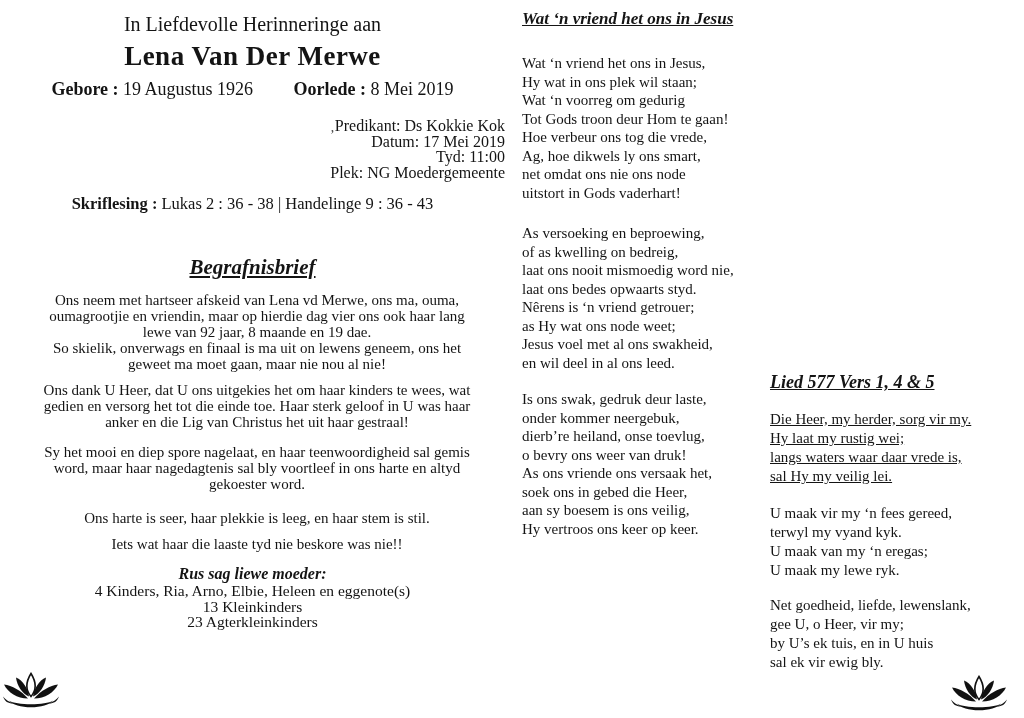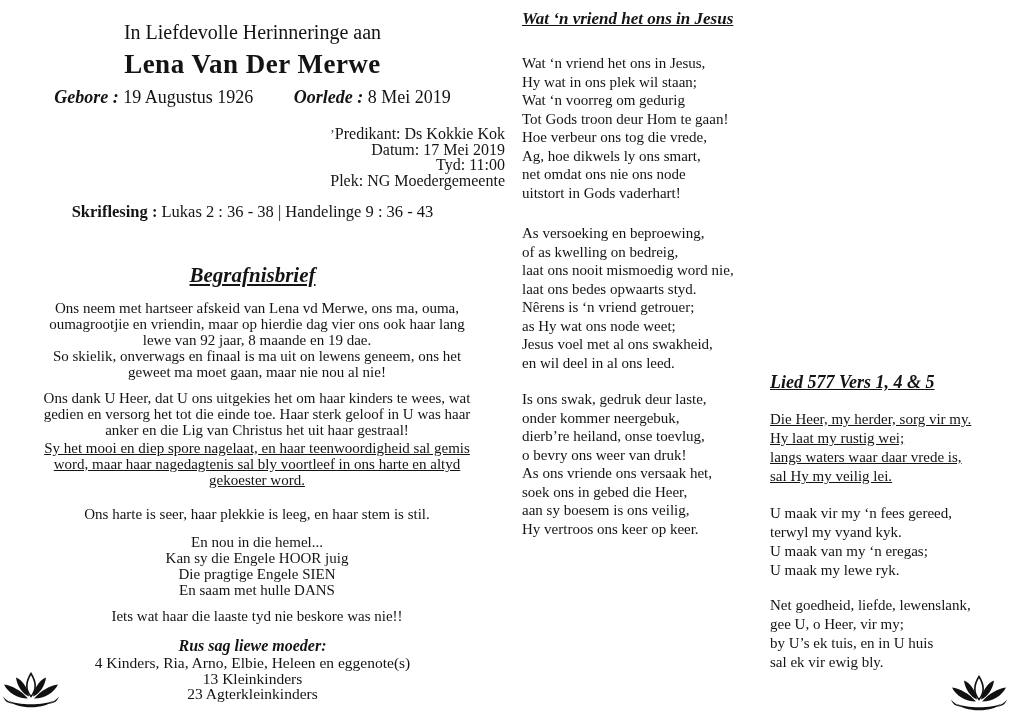--- a/index.html
+++ b/index.html
@@ -18,37 +18,37 @@
   .lines { white-space: pre-line; }
 
   
   .col-left {
     position: absolute;
     left: 0; top: 0;
     width: 505px;
     text-align: center;
   }
   .intro-line {
-    padding-top: 20px;
+    padding-top: 12px;
     font-size: 20px;
     line-height: 24px;
   }
   .deceased-name {
     font-size: 27px;
     line-height: 30px;
     font-weight: bold;
     letter-spacing: 0.5px;
     margin-top: 5px;
   }
   .dates-line {
     margin-top: 7px;
     font-size: 18px;
     line-height: 22px;
   }
-  .date-label { font-weight: bold; font-style: italic; }
+  .date-label { font-weight: bold; }
   .date-group2 { margin-left: 36px; }
   .service-block {
     margin-top: 18px;
     font-size: 16px;
     line-height: 15.5px;
     text-align: right;
   }
   .scripture-block {
     margin-top: 15px;
     font-size: 16.5px;
@@ -69,21 +69,21 @@
     font-style: italic;
     text-decoration: underline;
   }
   .para {
     font-size: 15px;
     line-height: 16px;
     padding-left: 9px;
   }
   .p1 { margin-top: 12px; }
   .p2 { margin-top: 10px; }
-  .p3 { margin-top: 2px; text-decoration: underline; }
+  .p3 { margin-top: 14px; }
   .p4 { margin-top: 18px; }
   .p-heaven { margin-top: 12px; }
   .p6 { margin-top: 10px; }
   .rest-heading {
     margin-top: 14px;
     font-size: 16px;
     line-height: 16px;
     font-weight: bold;
     font-style: italic;
   }
@@ -184,24 +184,20 @@
   <div class="para p2 lines">Ons dank U Heer, dat U ons uitgekies het om haar kinders te wees, wat
 gedien en versorg het tot die einde toe. Haar sterk geloof in U was haar
 anker en die Lig van Christus het uit haar gestraal!</div>
 
   <div class="para p3 lines">Sy het mooi en diep spore nagelaat, en haar teenwoordigheid sal gemis
 word, maar haar nagedagtenis sal bly voortleef in ons harte en altyd
 gekoester word.</div>
 
   <div class="para p4">Ons harte is seer, haar plekkie is leeg, en haar stem is stil.</div>
 
-  <div class="para p-heaven lines">En nou in die hemel...
-Kan sy die Engele HOOR juig
-Die pragtige Engele SIEN
-En saam met hulle DANS</div>
 
   <div class="para p6">Iets wat haar die laaste tyd nie beskore was nie!!</div>
 
   <div class="rest-heading">Rus sag liewe moeder:</div>
 
   <div class="family-block lines">4 Kinders, Ria, Arno, Elbie, Heleen en eggenote(s)
 13 Kleinkinders
 23 Agterkleinkinders</div>
 
 </div>

